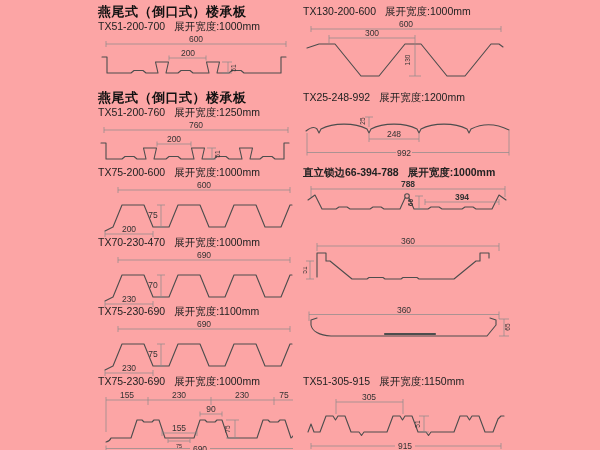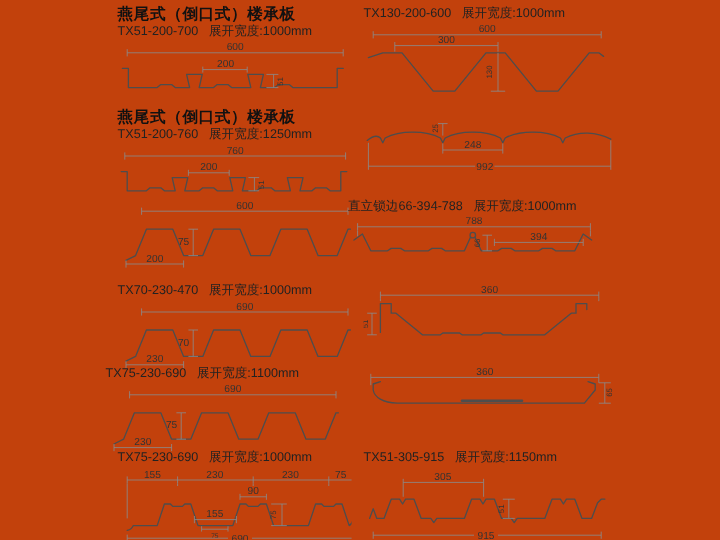--- a/index.html
+++ b/index.html
@@ -1,16 +1,16 @@
 <!DOCTYPE html>
 <html><head>
 <meta charset="utf-8">
 <style>
   html,body{margin:0;padding:0;background:#fff;}
-  #canvas{position:relative;width:600px;height:450px;background:#c2410c;overflow:hidden;
+  #canvas{position:relative;width:600px;height:450px;background:#fca5a5;overflow:hidden;
           font-family:"Liberation Sans",sans-serif;color:#1f1f1f;}
   .panel{position:absolute;}
   .hdr{font-size:13px;font-weight:bold;color:#111;letter-spacing:.5px;line-height:15px;}
   .sub{font-size:10.5px;color:#222;line-height:14px;white-space:nowrap;}
   .sub .model{margin-right:9px;}
   svg{display:block;margin-top:2px;}
   .prof{fill:none;stroke:#4d4d4d;stroke-width:1.1;stroke-linejoin:round;stroke-linecap:round;}
   .prof2{fill:none;stroke:#4d4d4d;stroke-width:2.2;stroke-linecap:round;}
   .dim{fill:none;stroke:#8a8a8a;stroke-width:0.7;}
   text{font-family:"Liberation Sans",sans-serif;font-size:8.5px;fill:#333;text-anchor:middle;}
@@ -48,20 +48,23 @@
       <text x="98" y="7">760</text>
       <path class="prof" d="M3,22 H8 V38 H24 L27,35.5 H36 L39,38 H48 L45.5,27 H58.5 L56,38 H68 L71,35.5 H80 L83,38 H96 L93.5,27 H106.5 L104,38 H116 L119,35.5 H128 L131,38 H144 L141.5,27 H154.5 L152,38 H162 L165,35.5 H174 L177,38 H186 V22 H191"></path>
       <path class="dim" d="M59,20.5 V25.5 M59,23 H93 M93,20.5 V25.5"></path>
       <text x="76" y="21">200</text>
       <path class="dim" d="M109,27 H118 M114,27 V38 M109,38 H118"></path>
       <text class="sm" transform="rotate(-90 122 33)" x="122" y="33">51</text>
     </svg>
   </div>
 
   <div class="panel" style="top:165px;left:98px;width:200px;">
+    <div class="sub">
+      <span class="model">TX75-200-600</span><span>展开宽度:1000mm</span>
+    </div>
     <svg width="195" height="60" viewBox="0 0 195 60">
       <path class="dim" d="M20,6 V12 M20,9 H192 M192,6 V12"></path>
       <text x="106" y="7">600</text>
       <path class="prof" d="M7,50 L15,46 L24,24 H46 L55,46 H71 L80,24 H102 L111,46 H127 L136,24 H158 L167,46 H183 L192,24 H194"></path>
       <path class="dim" d="M59,24 H67 M63,24 V46 M59,46 H67"></path>
       <text x="55" y="37">75</text>
       <path class="dim" d="M7,50 V56 M7,53 H55 M55,50 V56"></path>
       <text x="31" y="51">200</text>
     </svg>
   </div>
@@ -74,21 +77,21 @@
       <path class="dim" d="M20,6 V12 M20,9 H192 M192,6 V12"></path>
       <text x="106" y="7">690</text>
       <path class="prof" d="M7,50 L15,46 L24,24 H46 L55,46 H71 L80,24 H102 L111,46 H127 L136,24 H158 L167,46 H183 L192,24 H194"></path>
       <path class="dim" d="M59,24 H67 M63,24 V46 M59,46 H67"></path>
       <text x="55" y="37">70</text>
       <path class="dim" d="M7,50 V56 M7,53 H55 M55,50 V56"></path>
       <text x="31" y="51">230</text>
     </svg>
   </div>
 
-  <div class="panel" style="top:304px;left:88px;width:200px;">
+  <div class="panel" style="top:304px;left:98px;width:200px;">
     <div class="sub">
       <span class="model">TX75-230-690</span><span>展开宽度:1100mm</span>
     </div>
     <svg width="195" height="60" viewBox="0 0 195 60">
       <path class="dim" d="M20,6 V12 M20,9 H192 M192,6 V12"></path>
       <text x="106" y="7">690</text>
       <path class="prof" d="M7,50 L15,46 L24,24 H46 L55,46 H71 L80,24 H102 L111,46 H127 L136,24 H158 L167,46 H183 L192,24 H194"></path>
       <path class="dim" d="M59,24 H67 M63,24 V46 M59,46 H67"></path>
       <text x="55" y="37">75</text>
       <path class="dim" d="M7,50 V56 M7,53 H55 M55,50 V56"></path>
@@ -129,32 +132,35 @@
       <text x="103" y="7">600</text>
       <path class="dim" d="M26,15 V21 M26,18 H112 M112,15 V21 M26,21 V23 M112,21 V23"></path>
       <text x="69" y="16">300</text>
       <path class="prof" d="M4,28 L16,24 H32 L58,56 H76 L102,24 H118 L144,56 H162 L188,24 H196 L200,27"></path>
       <path class="dim" d="M112,24 V56 M106,56 H118"></path>
       <text class="sm" transform="rotate(-90 107 40)" x="107" y="40">130</text>
     </svg>
   </div>
 
   <div class="panel" style="top:90px;left:303px;width:218px;">
+    <div class="sub">
+      <span class="model">TX25-248-992</span><span>展开宽度:1200mm</span>
+    </div>
     <svg width="210" height="56" viewBox="0 0 210 56">
       <path class="dim" d="M62,11 H70 M66,11 V21"></path>
       <text class="sm" transform="rotate(-90 62 15)" x="62" y="15">25</text>
       <path class="prof" d="M3,25 C8,21 12,21 14,23 L16,27 L18,23 C30,16.5 52,16.5 64,23 L66,27 L68,23 C80,16.5 102,16.5 114,23 L116,27 L118,23 C130,16.5 152,16.5 164,23 L166,27 L168,23 C180,17 194,18 206,24"></path>
       <path class="dim" d="M66,27.5 V36 M116,27.5 V36 M66,33 H116"></path>
       <text x="91" y="31">248</text>
       <path class="dim" d="M4,27 V49.5 M206,25 V49.5 M4,46.5 H93 M109,46.5 H206"></path>
       <text x="101" y="49.5">992</text>
     </svg>
   </div>
 
-  <div class="panel" style="top:165px;left:290px;width:218px;">
+  <div class="panel" style="top:165px;left:303px;width:218px;font-weight:bold;">
     <div class="sub">
       <span class="model">直立锁边66-394-788</span><span>展开宽度:1000mm</span>
     </div>
     <svg width="210" height="44" viewBox="0 0 210 44">
       <path class="dim" d="M8,5 V11 M8,8 H202 M202,5 V11 M8,11 V16 M202,11 V16"></path>
       <text x="105" y="6">788</text>
       <path class="prof" d="M5,19 L12,14 L19,28 H33 L36,26 H44 L47,28 H67 L70,26 H78 L81,28 H97 L102,17 M106,17 L111,28 H125 L128,26 H136 L139,28 H159 L162,26 H170 L173,28 H189 L196,14 L203,19"></path>
       <circle class="prof" cx="104" cy="15" r="2.3"></circle>
       <path class="dim" d="M112,15 H120 M116,15 V28 M112,28 H120"></path>
       <text class="sm" transform="rotate(-90 110 21.5)" x="110" y="21.5">66</text>

